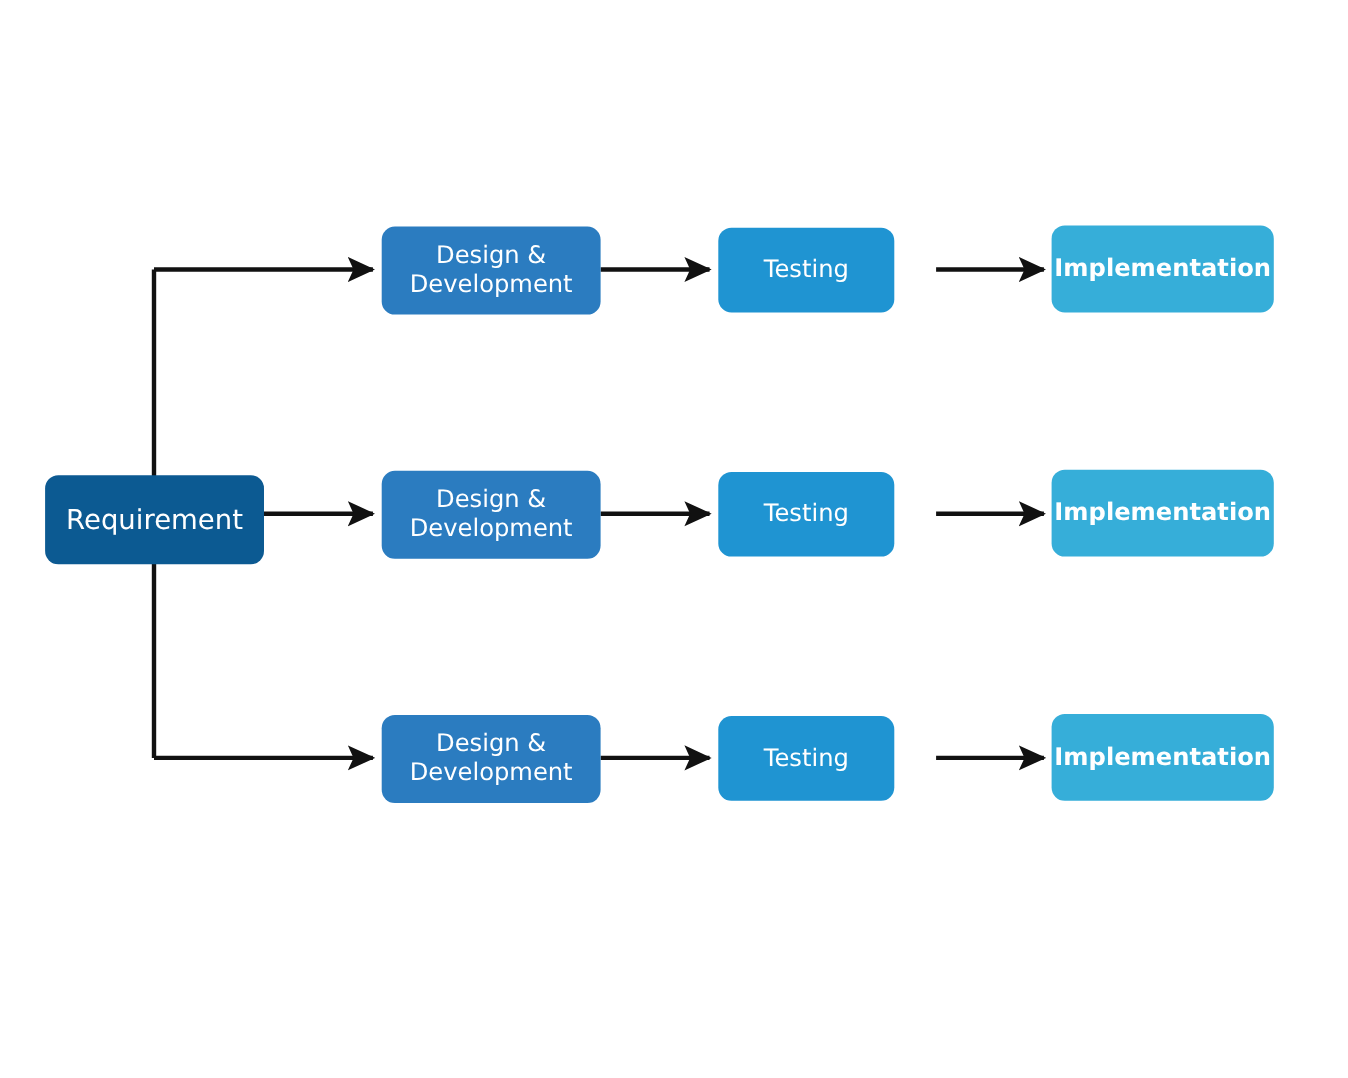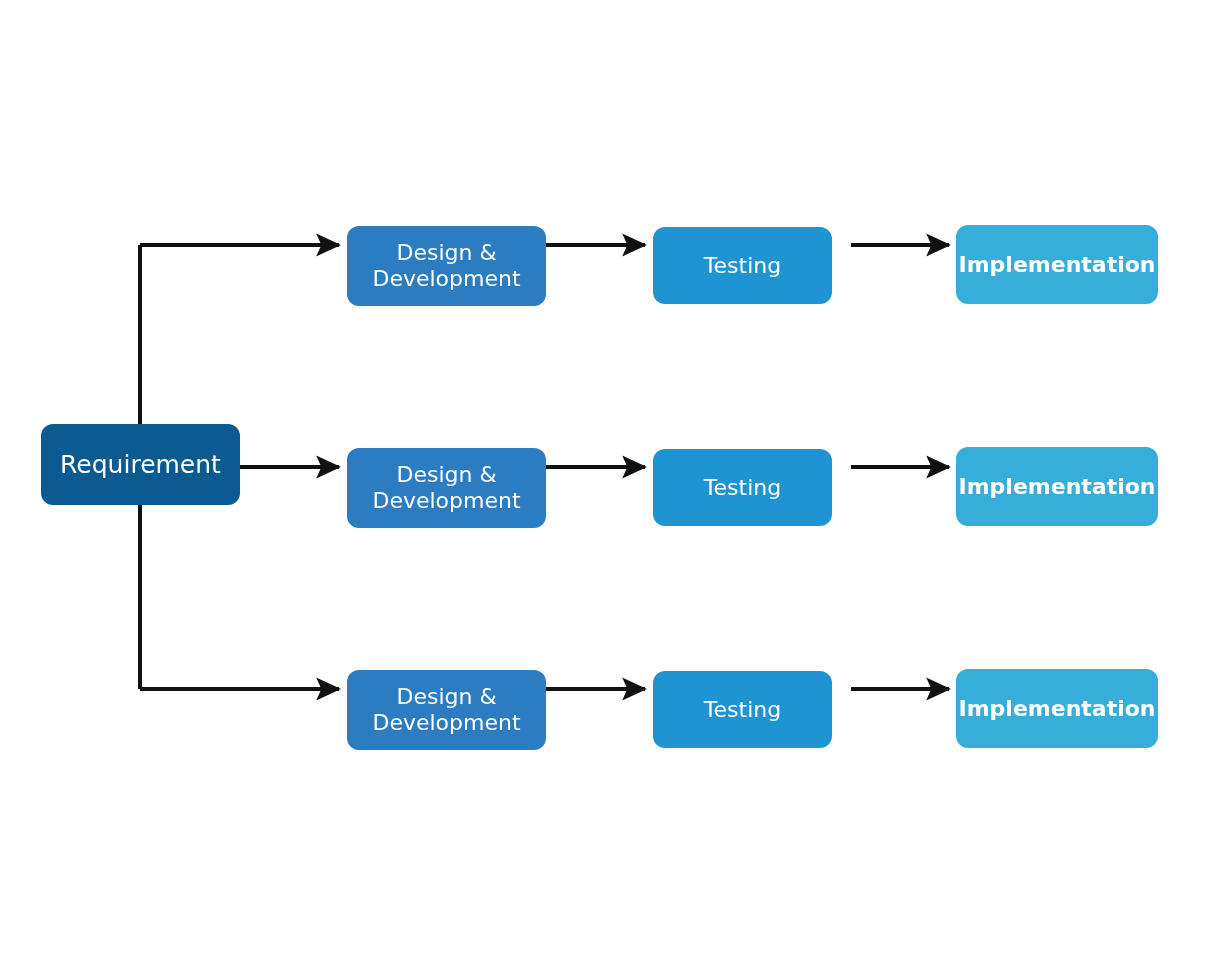--- a/index.html
+++ b/index.html
@@ -31,44 +31,43 @@
     z-index: 2;
     box-sizing: border-box;
     display: flex;
     align-items: center;
     justify-content: center;
     text-align: center;
     border-radius: 12px;
     color: #ffffff;
     line-height: 1.18;
     padding: 16px 6px;
-    margin-top: 20px;
     -webkit-font-smoothing: antialiased;
   }
   .node-label {
     display: block;
     white-space: pre-line;
   }
   .n-requirement {
     left: 41px;
-    top: 404px;
+    top: 432px;
     width: 199px;
     height: 81px;
     background: #0c5a92;
     font-size: 25px;
   }
   .n-design {
     width: 199px;
     height: 80px;
     background: #2b7cc0;
     font-size: 22px;
     left: 347px;
   }
   .n-testing {
-    width: 179px;
+    width: 160px;
     height: 77px;
     background: #1f94d2;
     font-size: 22px;
     left: 653px;
   }
   .n-implementation {
     width: 202px;
     height: 79px;
     background: #36aed9;
     font-size: 22px;

